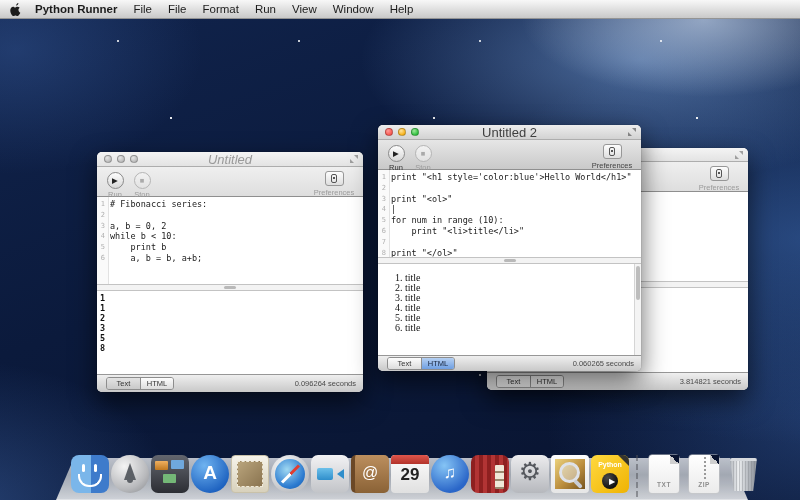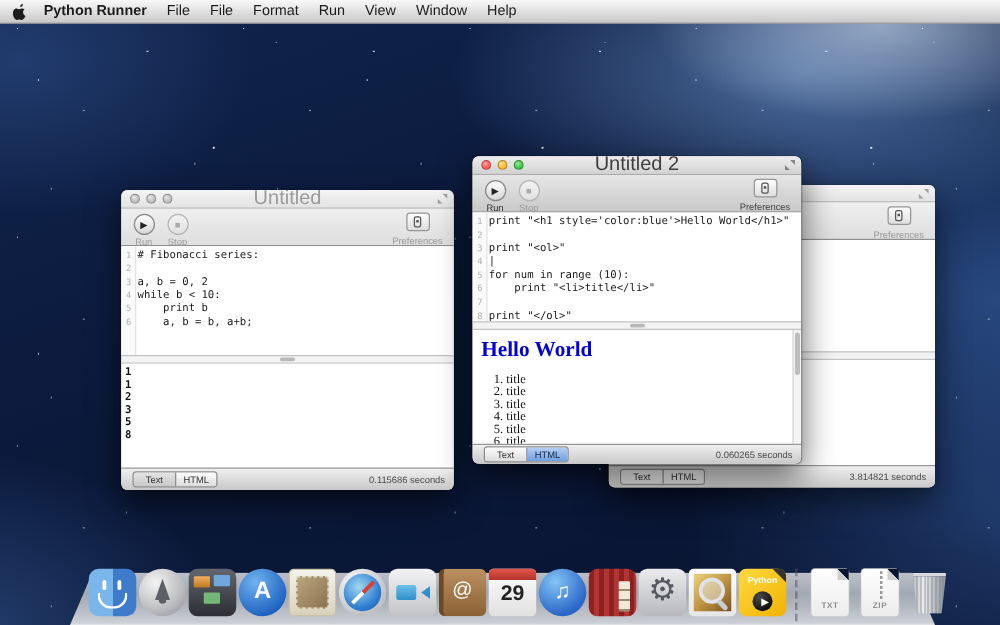--- a/index.html
+++ b/index.html
@@ -56,23 +56,23 @@
   .battery{ width:17px; height:8px; border:1px solid #333; border-radius:2px; position:relative; }
   .battery::before{ content:""; position:absolute; left:1px; top:1px; bottom:1px; width:11px; background:#333; }
   .battery::after{ content:""; position:absolute; right:-3px; top:2px; width:2px; height:3px; background:#333; }
 
   
   .window{ position:absolute; display:flex; flex-direction:column;
     background:#fff; border-radius:5px; overflow:hidden;
     box-shadow:0 10px 26px rgba(0,0,0,.6), 0 0 1px rgba(0,0,0,.55); }
   .titlebar{ position:relative; flex:none; display:flex; align-items:center; justify-content:center;
     background:linear-gradient(#ededed,#d2d2d2); border-bottom:1px solid #adadad; }
-  .wtitle{ font-size:16px; color:#3f3f3f; }
+  .wtitle{ font-size:13px; color:#3f3f3f; }
   .inactive .titlebar{ background:linear-gradient(#f4f4f4,#e3e3e3); }
-  .inactive .wtitle{ color:#9a9a9a; }
+  .inactive .wtitle{ color:#9a9a9a;font-style:italic; }
   .lights{ position:absolute; left:7px; top:50%; transform:translateY(-50%); display:flex; gap:5px; }
   .light{ width:8px; height:8px; border-radius:50%; border:.5px solid rgba(0,0,0,.25); }
   .light.close{ background:radial-gradient(circle at 35% 30%, #ff9c99, #f95a52 70%); }
   .light.min{ background:radial-gradient(circle at 35% 30%, #ffe29a, #f8b41e 70%); }
   .light.max{ background:radial-gradient(circle at 35% 30%, #9ee89a, #34c242 70%); }
   .inactive .light{ background:radial-gradient(circle at 35% 30%, #e6e6e6, #bdbdbd 70%); }
   .fsicon{ position:absolute; right:5px; top:50%; transform:translateY(-50%); opacity:.65; }
 
   .toolbar{ flex:none; position:relative; background:linear-gradient(#e6e6e6,#c9c9c9);
     border-bottom:1px solid #8f8f8f; }
@@ -370,21 +370,21 @@
       <div class="oline">2</div>
       <div class="oline">3</div>
       <div class="oline">5</div>
       <div class="oline">8</div>
     </div>
   <div class="wfooter">
     <div class="seg">
       <button class="segbtn sel-grey">Text</button>
       <button class="segbtn">HTML</button>
     </div>
-    <div class="elapsed">0.115686 seconds</div>
+    <div class="elapsed">0.096264 seconds</div>
   </div>
 </div>
 
 <div class="window" id="win2">
   <div class="titlebar">
     <div class="lights">
       <span class="light close"></span>
       <span class="light min"></span>
       <span class="light max"></span>
     </div>
@@ -448,21 +448,20 @@
 
       <div class="cline">
         <span class="ln">8</span>
         <span class="ct">print "&lt;/ol&gt;"</span>
       </div>
     </div>
   <div class="hscroll">
       <span class="hthumb"></span>
     </div>
   <div class="outarea">
-    <h1 class="h1out">Hello World</h1>
     <ol class="olout">
 
     <li>title</li>
         <li>title</li>
         <li>title</li>
         <li>title</li>
         <li>title</li>
         <li>title</li>
       </ol>
     <div class="vscroll">

